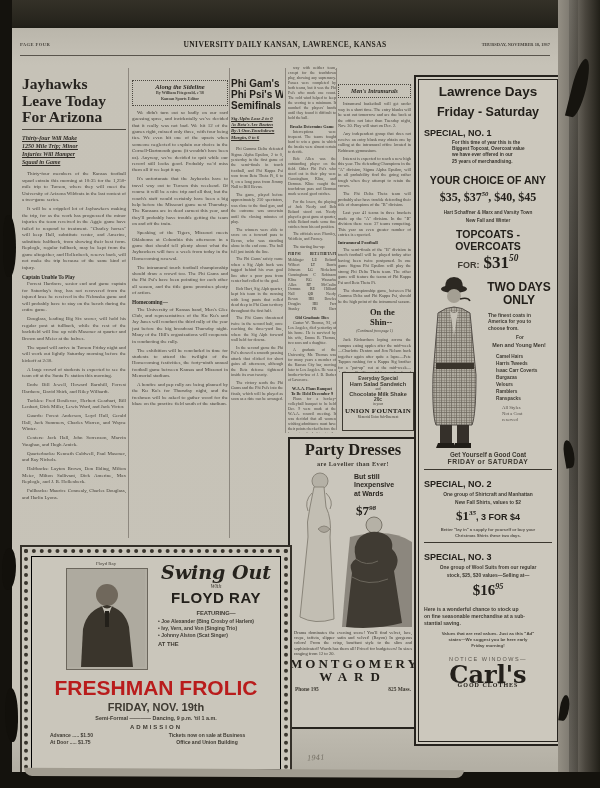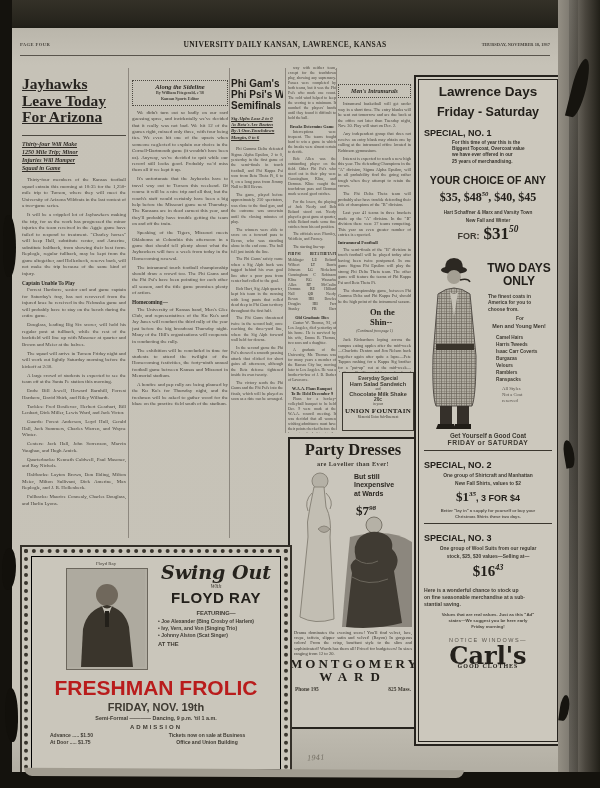--- a/index.html
+++ b/index.html
@@ -21,21 +21,21 @@
   .mast .date{flex:1;text-align:right;font:bold 4.4px "Liberation Serif",serif;color:#45413a;}
   .mast-rule{position:absolute;left:8px;right:8px;top:27px;border-top:1px solid #59544c;}
   .vrule{position:absolute;top:40px;width:1px;background:rgba(70,65,58,.45);}
   
   .col{position:absolute;overflow:hidden;text-align:justify;color:#45413a;}
   .col p{margin:0 0 2.5px;text-indent:5px;}
   .sh{font-weight:bold;color:#2c2923;text-indent:0 !important;margin:2px 0 1px !important;}
   .deck{font-style:italic;font-weight:bold;text-decoration:underline;white-space:pre-line;text-align:left;color:#312d27;margin:4px 0 5px;}
   
   .c1{left:10px;top:48px;width:104px;height:468px;font-size:5px;line-height:6.5px;}
-  .h1{font:bold 15.5px/1.08 "Liberation Serif",serif;color:#272420;white-space:pre-line;text-align:left;border-bottom:1px solid #4c4840;padding-bottom:9px;text-decoration:underline;}
+  .h1{font:bold 15.5px/1.08 "Liberation Serif",serif;color:#272420;white-space:pre-line;text-align:left;border-bottom:1px solid #4c4840;padding-bottom:3px;}
   .c1 .deck{font-size:6px;line-height:8px;}
   .c1 .sh{font-size:5.2px;}
   
   .c2{left:120px;top:52px;width:96px;height:462px;font-size:5px;line-height:6.4px;}
   .dotbox{border:1px dotted #4c4840;text-align:center;padding:2px;margin-bottom:4px;}
   .dotbox .t1{font:bold italic 6.5px "Liberation Serif",serif;color:#2c2923;}
   .dotbox .t2,.dotbox .t3{font-size:4.1px;font-weight:bold;}
   .c2 .sh{font-size:5.4px;}
   
   .c3{left:219px;top:50px;width:52px;height:464px;font-size:4.2px;line-height:5.4px;}
@@ -100,21 +100,21 @@
   .sph{font:bold 9px "Liberation Sans",sans-serif;text-align:left;margin:9px 0 2px;color:#23201b;}
   .s1b{font:bold 4.7px/6.3px "Liberation Sans",sans-serif;white-space:pre-line;text-align:left;margin-left:28px;color:#35312a;}
   .choice{font:bold 10.5px "Liberation Sans",sans-serif;margin-top:9px;color:#23201b;}
   .prow{font:bold 12px "Liberation Serif",serif;margin-top:4px;color:#23201b;}
   .brands{font:bold 4.7px "Liberation Sans",sans-serif;margin-top:5px;}
   .season{font:bold 4.7px "Liberation Sans",sans-serif;margin-top:3px;}
   .coats{font:bold 10.5px "Liberation Sans",sans-serif;margin-top:5px;color:#23201b;}
   .forline{margin-top:1px;}
   .forline .fl{font:bold 9px "Liberation Sans",sans-serif;margin-right:4px;}
   .forline .fp{font:bold 17px "Liberation Serif",serif;color:#23201b;}
-  .split{position:relative;height:176px;margin-top:12px;text-align:left;}
+  .split{position:relative;height:176px;margin-top:2px;text-align:left;}
   .tdo{position:absolute;left:62px;right:0;top:6px;text-align:center;font:bold 12px/13px "Liberation Sans",sans-serif;white-space:pre-line;color:#23201b;}
   .finest{position:absolute;left:64px;top:38px;font:bold 4.9px/6.4px "Liberation Sans",sans-serif;white-space:pre-line;}
   .forw{position:absolute;left:64px;right:0;top:60px;text-align:center;font:bold 4.9px "Liberation Sans",sans-serif;}
   .menw{position:absolute;left:62px;right:0;top:67px;text-align:center;font:bold 5.4px "Liberation Sans",sans-serif;}
   .fabrics{position:absolute;left:72px;top:78px;font:bold 4.7px/7px "Liberation Sans",sans-serif;}
   .allsty{position:absolute;left:78px;top:130px;font:4.7px/6.2px "Liberation Serif",serif;white-space:pre-line;color:#55504a;}
   .getcoat{font:bold 6.3px "Liberation Sans",sans-serif;}
   .frisat{font:bold 6.8px "Liberation Sans",sans-serif;letter-spacing:.5px;}
   .adline{border:none;border-top:1px solid #3a362e;margin:4px 0;}
   .s2l{font:bold 4.9px "Liberation Sans",sans-serif;margin-top:3px;}
@@ -384,23 +384,24 @@
     <div class="adr">
       <div class="adr-in">
         <div class="lh1">Lawrence Days</div>
         <div class="lh2">Friday - Saturday</div>
         <div class="sph">SPECIAL, NO. 1</div>
         <div class="s1b">For this time of year this is the
 Biggest Topcoat, Overcoat value
 we have ever offered in our
 25 years of merchandising.</div>
         <div class="choice">YOUR CHOICE OF ANY</div>
-        <div class="prow"><span>$35, $48</span><span class="sup">50</span><span>, $40, $45</span></div>
+        <div class="prow"><span>$35, $37</span><span class="sup">50</span><span>, $40, $45</span></div>
         <div class="brands">Hart Schaffner &amp; Marx and Varsity Town</div>
         <div class="season">New Fall and Winter</div>
+        <div class="coats">TOPCOATS - OVERCOATS</div>
         <div class="forline">
           <span class="fl">FOR:</span><span class="fp"><span>$31</span><span class="sup">50</span></span>
         </div>
         <div class="split">
           <svg width="60" height="176" viewBox="0 0 60 176" style="position:absolute;left:0;top:0;">
             <defs>
               <pattern id="chk" width="5" height="5" patternUnits="userSpaceOnUse">
                 <rect width="5" height="5" fill="#b0aca1"></rect>
                 <path d="M0 0H5 M0 2.5H5 M0 0V5 M2.5 0V5" stroke="#6b665c" stroke-width=".7"></path>
               </pattern>
@@ -442,21 +443,21 @@
         <div class="sph">SPECIAL, NO. 2</div>
         <div class="s2l">One group of Shirtcraft and Manhattan</div>
         <div class="s2l">New Fall Shirts, values to $2</div>
         <div class="p2row"><span>$1</span><span class="sup">35</span><span class="rest">, 3 FOR $4</span></div>
         <div class="noteb">Better "lay in" a supply for yourself or buy your
 Christmas Shirts these two days.</div>
         <hr class="adline">
         <div class="sph">SPECIAL, NO. 3</div>
         <div class="s2l">One group of Wool Suits from our regular</div>
         <div class="s2l">stock, $25, $30 values—Selling at—</div>
-        <div class="p3row"><span>$16</span><span class="sup">43</span></div>
+        <div class="p3row"><span>$16</span><span class="sup">95</span></div>
         <div class="s3b">Here is a wonderful chance to stock up
 on fine seasonable merchandise at a sub-
 stantial saving.</div>
         <div class="s3n">Values that are real values.  Just as this "Ad"
 states—We suggest you be here early
 Friday morning!</div>
         <div class="notice">NOTICE WINDOWS—</div>
         <div class="logo-main">Carl's</div>
         <div class="logo-sub">GOOD CLOTHES</div>
       </div>

